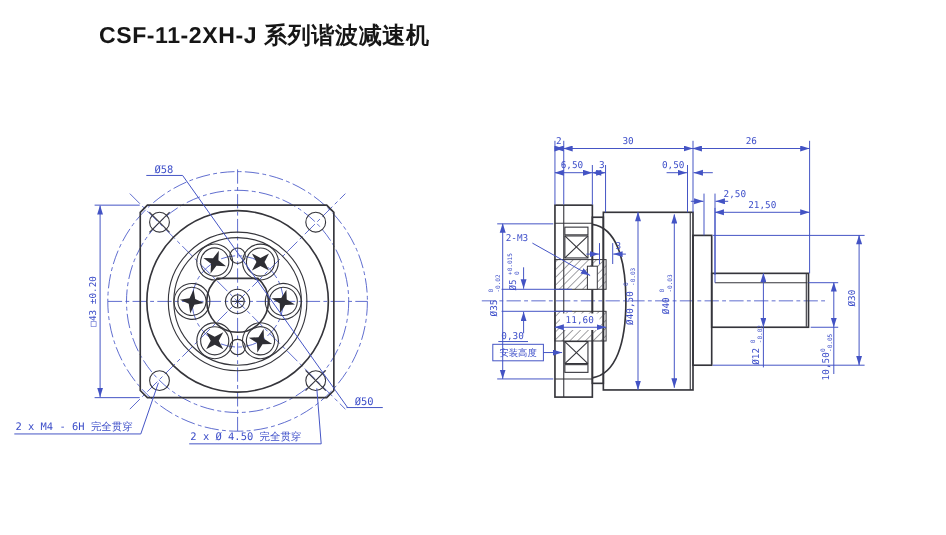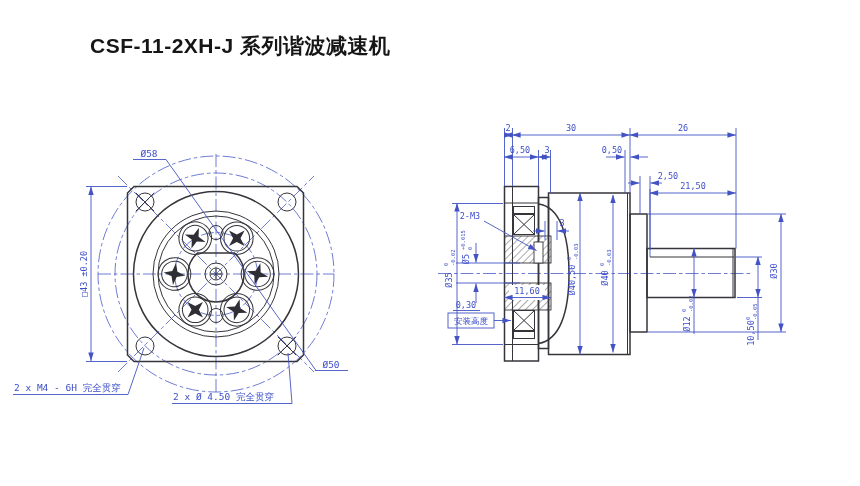--- a/index.html
+++ b/index.html
@@ -1,18 +1,18 @@
 <!DOCTYPE html>
 <html><head>
 <meta charset="utf-8">
 <style>
   html,body{margin:0;padding:0;background:#fff;}
   #stage{position:relative;width:860px;height:486px;background:#ffffff;overflow:hidden;
          font-family:"Liberation Sans",sans-serif;}
-  #title{position:absolute;left:90px;top:32px;font-size:21px;font-weight:700;color:#161616;
+  #title{position:absolute;left:90px;top:18px;font-size:21px;font-weight:700;color:#161616;
          letter-spacing:.5px;font-family:"Liberation Sans",sans-serif;}
   svg{position:absolute;left:0;top:0;}
   .pl{stroke:#35353b;stroke-width:1.5;fill:none;}          
   .plt{stroke:#35353b;stroke-width:1;fill:none;}           
   .dl{stroke:#4353c4;stroke-width:.9;fill:none;}           
   .cl{stroke:#4a5ac8;stroke-width:.8;fill:none;stroke-dasharray:13 3 3.5 3;} 
   .dim{fill:#3d4ec9;font-family:"DejaVu Sans Mono",monospace;font-size:8.5px;}
   .tol{fill:#3d4ec9;font-family:"DejaVu Sans Mono",monospace;font-size:5.5px;}
   .note{fill:#3d4ec9;font-family:"DejaVu Sans Mono",monospace;font-size:9.5px;}
   .mid{text-anchor:middle;}

